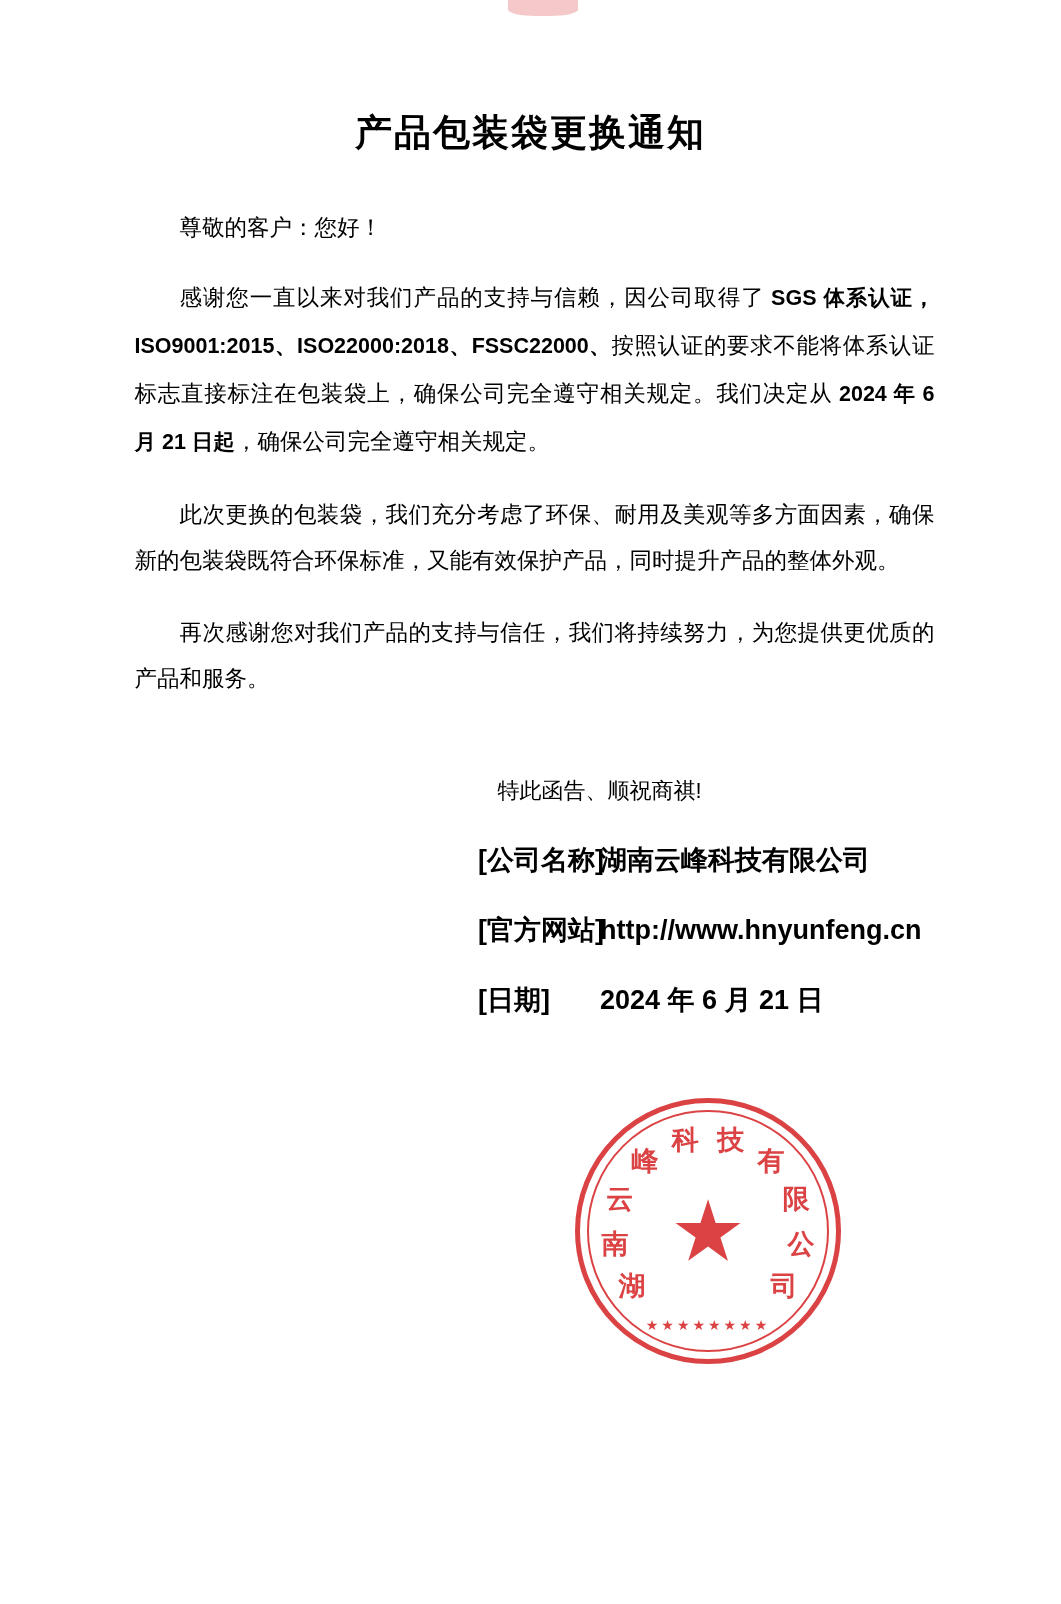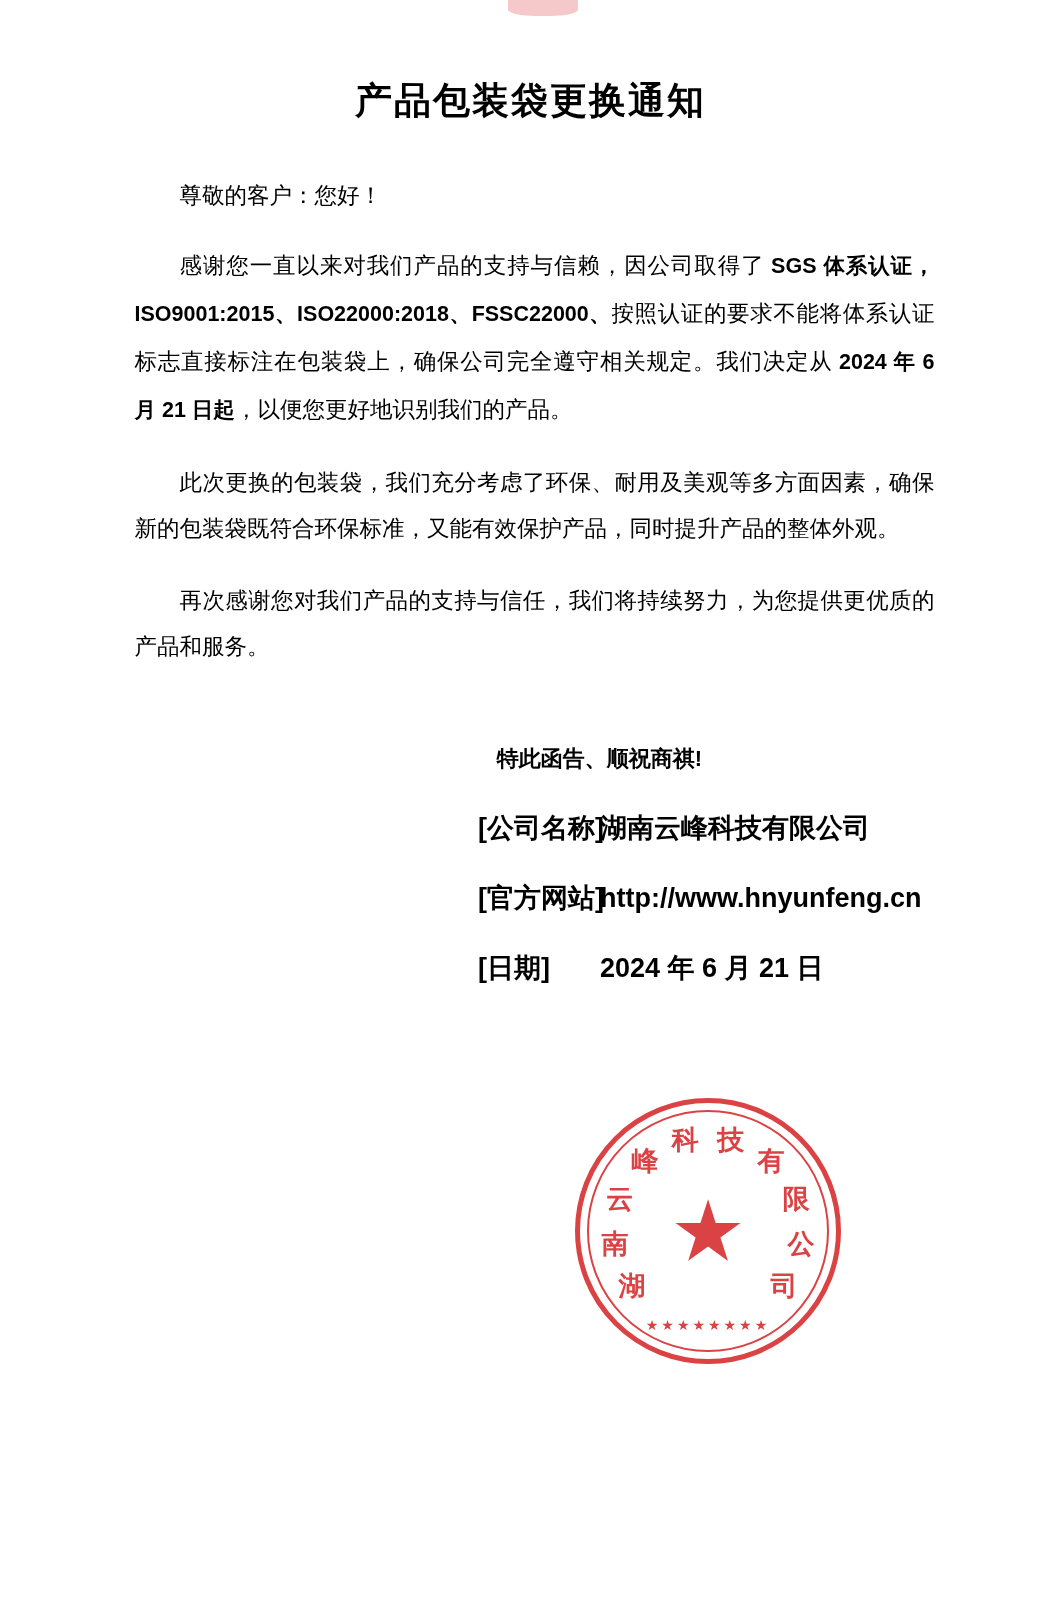--- a/index.html
+++ b/index.html
@@ -20,21 +20,21 @@
     position: absolute;
     inset: 0;
     padding: 0;
   }
 
   .doc-title {
     text-align: center;
     font-size: 37px;
     font-weight: 700;
     letter-spacing: 2px;
-    margin-top: 76px;
+    margin-top: 108px;
     font-family: "Liberation Serif", "DejaVu Serif", serif;
   }
 
   .body-block {
     margin: 0 auto;
     width: 800px;
     padding-left: 8px;
   }
 
   p.para {
@@ -60,21 +60,21 @@
   .bold {
     font-weight: 700;
     font-family: "Liberation Sans", "DejaVu Sans", sans-serif;
     font-size: 21.5px;
   }
 
   .closing {
     margin-top: 74px;
     text-align: center;
     font-size: 22px;
-    font-weight: 700;
+    font-weight: 400;
     font-family: "Liberation Sans", "DejaVu Sans", sans-serif;
     padding-left: 130px;
   }
 
   .fields {
     margin-top: 36px;
     padding-left: 478px;
     position: relative;
     z-index: 1;
   }
@@ -177,21 +177,21 @@
 <div class="page">
 
   <div class="edge-smudge"></div>
 
   <h1 class="doc-title">产品包装袋更换通知</h1>
 
   <div class="body-block">
 
     <p class="para salutation">尊敬的客户：您好！</p>
 
-    <p class="para p1"><span>感谢您一直以来对我们产品的支持与信赖，因公司取得了 </span><span class="bold">SGS 体系认证，ISO9001:2015、ISO22000:2018、FSSC22000、</span><span>按照认证的要求不能将体系认证标志直接标注在包装袋上，确保公司完全遵守相关规定。我们决定从 </span><span class="bold">2024 年 6 月 21 日起</span><span>，以便您更好地识别我们的产品。</span></p>
+    <p class="para p1"><span>感谢您一直以来对我们产品的支持与信赖，因公司取得了 </span><span class="bold">SGS 体系认证，ISO9001:2015、ISO22000:2018、FSSC22000、</span><span>按照认证的要求不能将体系认证标志直接标注在包装袋上，确保公司完全遵守相关规定。我们决定从 </span><span class="bold">2024 年 6 月 21 日起</span><span>，确保公司完全遵守相关规定。</span></p>
 
     <p class="para p2">此次更换的包装袋，我们充分考虑了环保、耐用及美观等多方面因素，确保新的包装袋既符合环保标准，又能有效保护产品，同时提升产品的整体外观。</p>
 
 
 
     <p class="para p5">再次感谢您对我们产品的支持与信任，我们将持续努力，为您提供更优质的产品和服务。</p>
 
     <div class="closing">特此函告、顺祝商祺!</div>
   </div>
 

